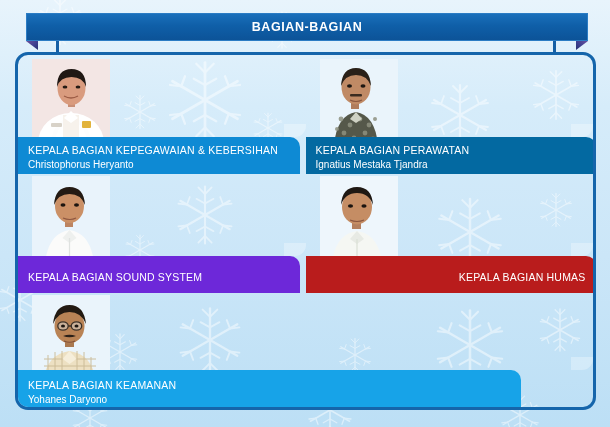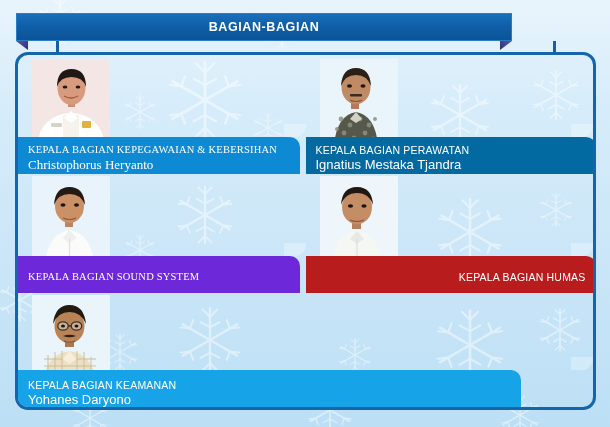--- a/index.html
+++ b/index.html
@@ -22,23 +22,23 @@
   }
   #bg-flakes {
     position: absolute;
     inset: 0;
     opacity: .85;
   }
 
   
   #banner-wrap {
     position: absolute;
-    left: 16px;
+    left: 26px;
     top: 13px;
-    width: 496px;
+    width: 562px;
     height: 28px;
     border-radius: 8px;
   }
   #banner {
     position: absolute;
     inset: 0;
     background: linear-gradient(180deg,#1a6fba 0%, #0f5fa8 45%, #0c5398 100%);
     border: 1px solid #2b7cc4;
     display: flex;
     align-items: center;
@@ -129,31 +129,30 @@
     justify-content: center;
   }
   .cap-role {
     font-size: 10.5px;
     font-weight: normal;
     letter-spacing: .2px;
     line-height: 14px;
     white-space: nowrap;
   }
   .cap-name {
-    font-size: 13px;
+    font-size: 10px;
     line-height: 15px;
     white-space: nowrap;
   }
 
   
   .caption.left {
     width: 282px;
     background: #0e8ad4;
     border-top-right-radius: 10px;
-    font-family: Liberation Serif, serif;
   }
   
   .caption.right {
     width: 290px;
     background: #0369a1;
     border-top-left-radius: 0;
     border-top-right-radius: 10px;
   }
   
   .caption.fullbar {

